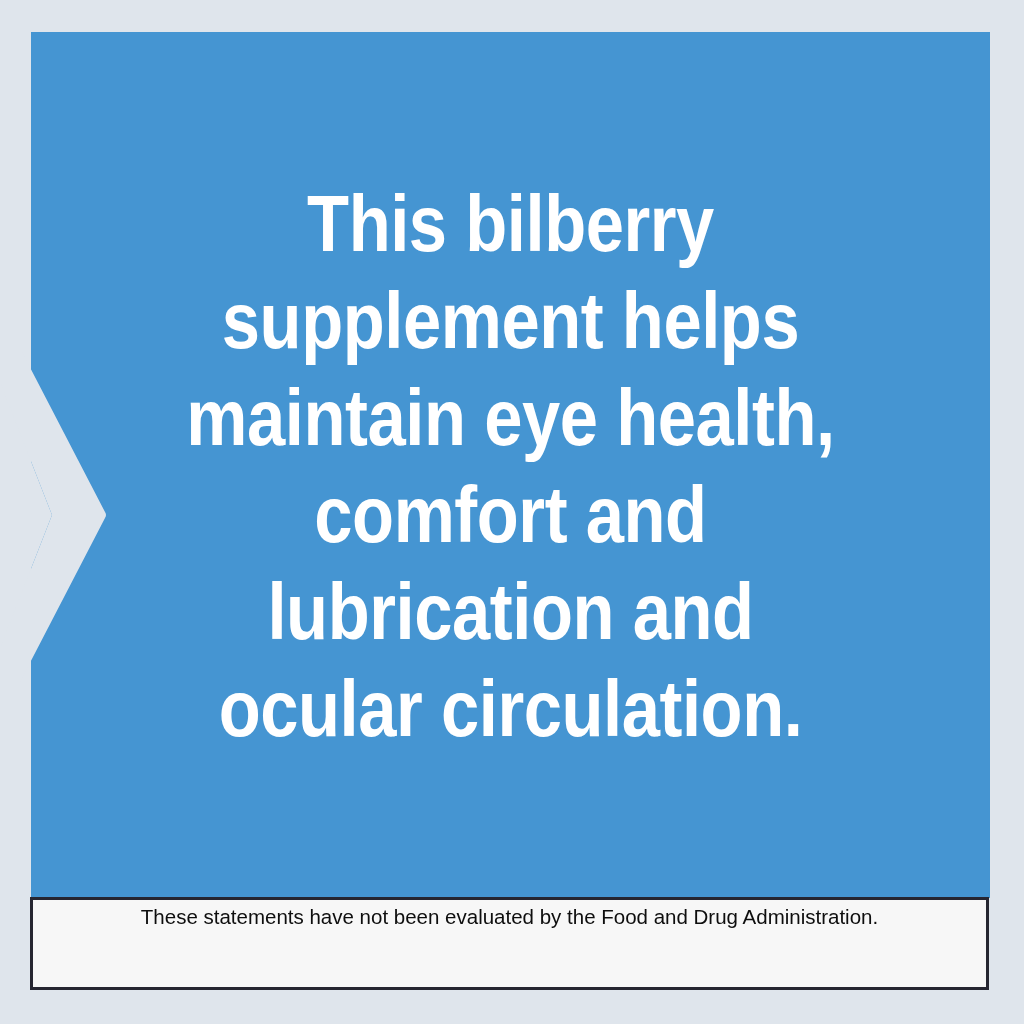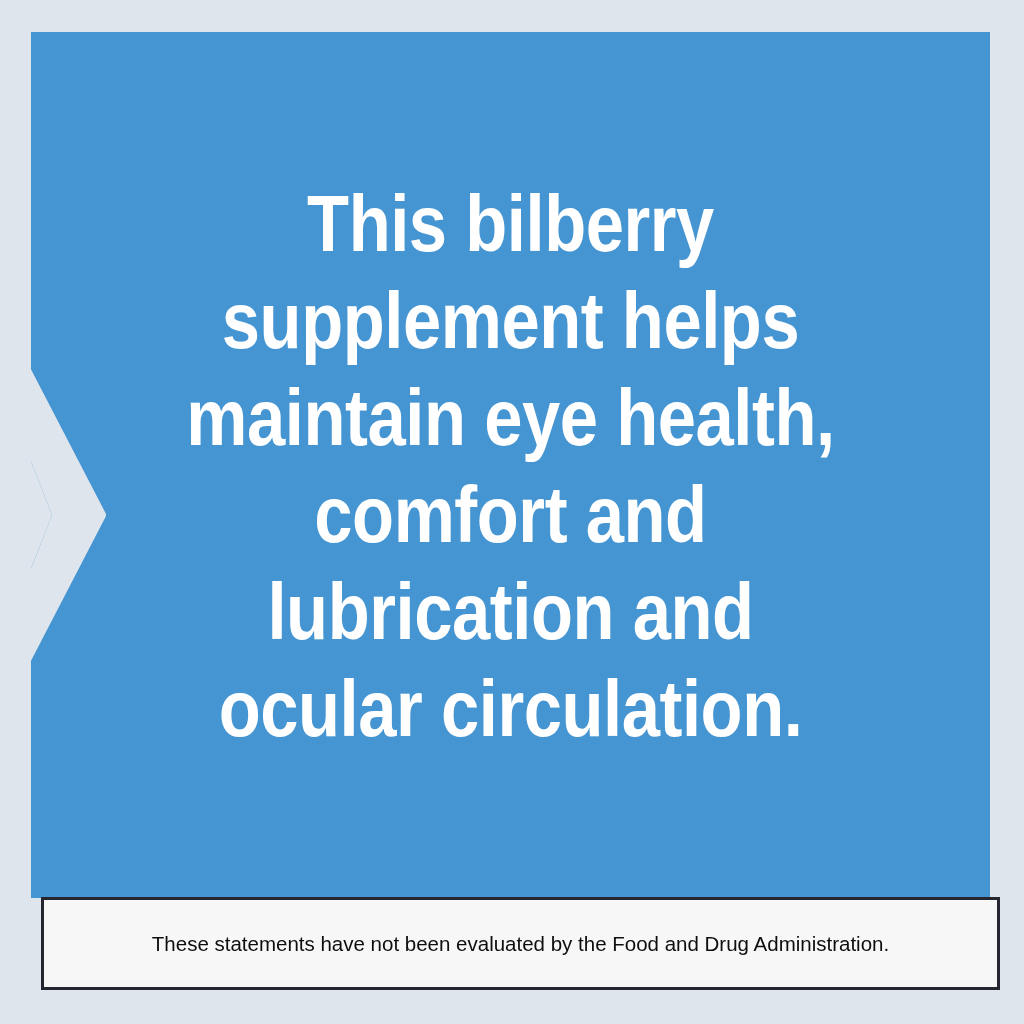--- a/index.html
+++ b/index.html
@@ -62,31 +62,30 @@
     transform-origin: 50% 0;
     white-space: nowrap;
   }
   #headline .hl {
     display: block;
   }
 
   
   #disclaimer-box {
     position: absolute;
-    left: 41px;
+    left: 30px;
     top: 897px;
     width: 959px;
     height: 93px;
     box-sizing: border-box;
     background: #f7f7f7;
     border: 3px solid #262631;
     display: flex;
-    flex-direction: row;
+    flex-direction: column;
     align-items: center;
-    justify-content: center;
   }
   #disclaimer-box .dl {
     display: block;
     color: #0e0e0e;
     font-family: "Liberation Sans", sans-serif;
     font-size: 20.5px;
     line-height: 33px;
     font-weight: normal;
     text-align: center;
     white-space: nowrap;

